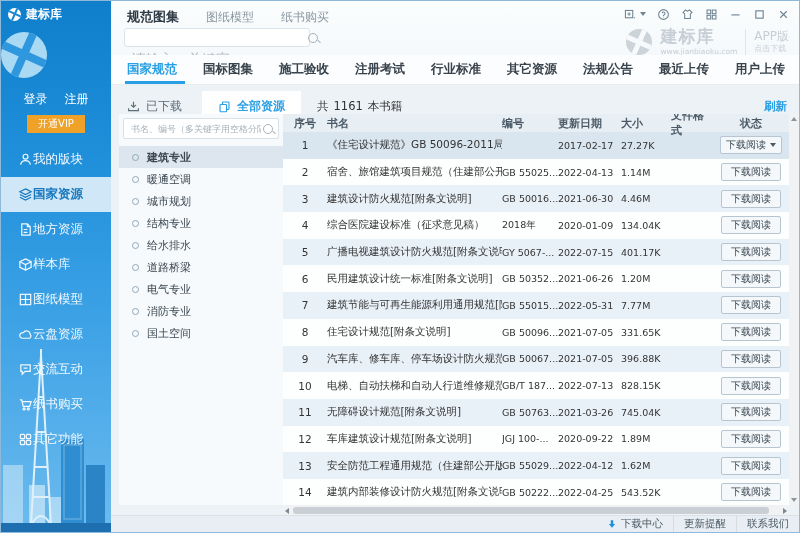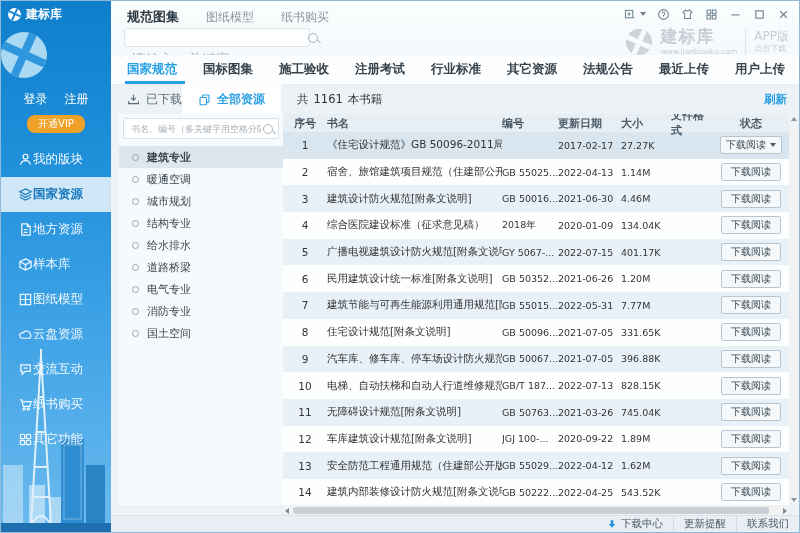--- a/index.html
+++ b/index.html
@@ -15,21 +15,21 @@
   .pinwheel::before,.pinwheel::after{content:'';position:absolute;left:50%;top:-12%;height:124%;width:18%;
     transform:translateX(-50%) rotate(24deg);}
   .pinwheel::after{transform:translateX(-50%) rotate(114deg);}
   .sb-title .pinwheel{width:13px;height:13px;background:#fff;}
   .sb-title .pinwheel::before,.sb-title .pinwheel::after{background:#1886d3;}
   .biglogo{margin:9px auto 0;width:46px;height:46px;background:#a9d9f3;}
   .biglogo::before,.biglogo::after{background:#2f97de;}
   .auth{display:flex;justify-content:center;gap:17px;margin-top:9px;font-size:12px;}
   .auth span{cursor:pointer;}
   .vip{display:block;margin:7px auto 0;background:#f0a127;border:none;color:#fff;font-size:10px;
-    padding:2px 11px;border-radius:8px;cursor:pointer;font-family:inherit;}
+    padding:2px 11px;border-radius:0;cursor:pointer;font-family:inherit;}
   .sb-menu{margin-top:9px;position:relative;z-index:2;}
   .sb-item{display:flex;align-items:center;height:35px;padding-left:17px;font-size:12.5px;
     color:#f2f9ff;cursor:pointer;}
   .sb-item .sb-ico{width:15px;height:15px;display:inline-flex;flex:none;}
   .sb-item .sb-ico svg{width:15px;height:15px;}
   .sb-item.active{background:#cfe7f7;color:#1877bd;font-weight:bold;}
   .city{position:absolute;left:0;bottom:0;width:110px;height:185px;pointer-events:none;z-index:1;}
   
   .content{position:absolute;left:110px;top:0;right:0;bottom:0;}
   .topbar{position:absolute;left:0;top:0;right:0;height:54px;background:linear-gradient(180deg,#fbfdfe,#f5f9fb);}
@@ -56,24 +56,24 @@
   .wm-div{width:1px;height:26px;background:#e0e5ea;}
   .wm-app{font-size:12px;font-weight:normal;line-height:1.1;}
   .wm-sub{font-size:8px;}
   .tabs{position:absolute;left:0;top:54px;right:0;height:29px;background:#fbfdfe;
     border-bottom:1px solid #e7edf1;display:flex;padding-left:16px;}
   .tab{font-size:12.5px;color:#38434c;font-weight:bold;padding:0 13px;display:flex;align-items:center;
     position:relative;cursor:pointer;}
   .tab:first-child{padding-left:0;}
   .tab.active{color:#2aa0e4;}
   .tab.active::after{content:'';position:absolute;left:-2px;right:5px;bottom:0;height:3px;background:#2aa0e4;}
-  .toolbar{position:absolute;left:0;top:83px;right:0;height:30px;display:flex;align-items:center;}
+  .toolbar{position:absolute;left:0;top:90px;right:0;height:30px;display:flex;align-items:center;}
   .tool-downloaded{display:flex;gap:6px;align-items:center;font-size:12px;color:#5d6b75;margin-left:16px;cursor:pointer;}
   .tool-downloaded svg{width:13px;height:13px;}
-  .tool-all{height:100%;background:#fff;display:flex;align-items:center;gap:6px;
+  .tool-all{margin-left:20px;height:100%;background:#fff;display:flex;align-items:center;gap:6px;
     padding:0 16px;color:#2a9fe3;font-size:12px;font-weight:bold;cursor:pointer;}
   .tool-all svg{width:13px;height:13px;}
   .tool-count{margin-left:16px;font-size:11.5px;color:#333;display:flex;gap:5px;}
   .tool-refresh{margin-left:auto;margin-right:12px;color:#2a9fe3;font-size:11.5px;font-weight:bold;cursor:pointer;}
   
   .catpanel{position:absolute;left:8px;top:113px;width:164px;bottom:27px;background:#f6fafc;overflow:hidden;}
   .cat-search{margin:4px 4px 7px;height:19px;border:1px solid #d8e1e8;background:#fff;border-radius:2px;
     display:flex;align-items:center;padding:0 5px;}
   .cat-search input{border:none;outline:none;flex:1;font-size:9px;color:#333;font-family:inherit;min-width:0;}
   .cat-search input::placeholder{color:#a7b1b9;}

